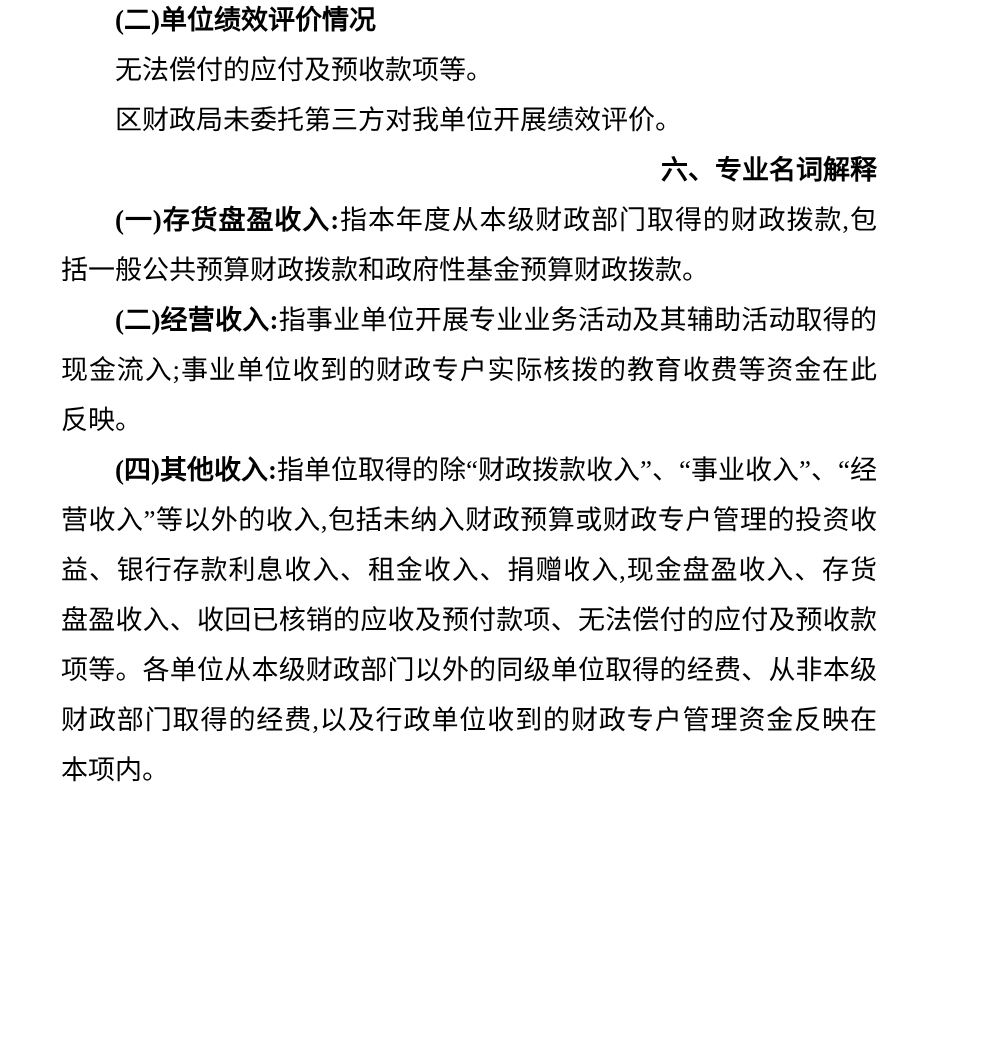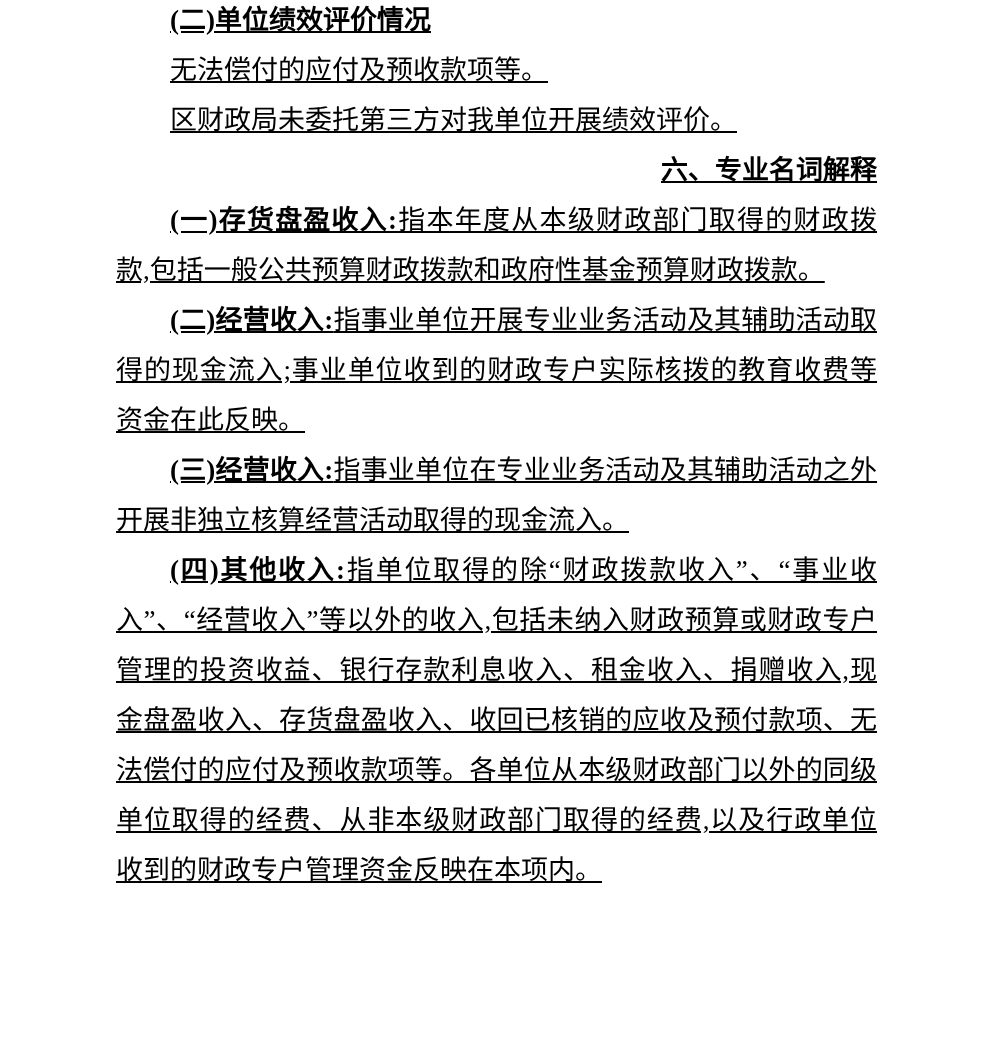--- a/index.html
+++ b/index.html
@@ -10,28 +10,27 @@
 
   body {
     width: 1000px;
     height: 1041px;
     overflow: hidden;
   }
 
   .page {
     width: 1000px;
     height: 1041px;
-    padding-left: 116px;
+    padding-left: 61px;
     padding-right: 123px;
     color: #000000;
     font-family: "Liberation Serif", "DejaVu Serif", serif;
     font-size: 27px;
     line-height: 50px;
     overflow: hidden;
-    text-decoration: underline;
   }
 
   .page-inner {
     margin-top: -5px; 
   }
 
   .para {
     text-indent: 2em;
     text-align: justify;
     text-justify: inter-character;
@@ -73,22 +72,19 @@
     <p class="chapter-heading">六、专业名词解释</p>
 
     <p class="para">
       <span class="term-lead">(一)存货盘盈收入:</span><span>指本年度从本级财政部门取得的财政拨款,包括一般公共预算财政拨款和政府性基金预算财政拨款。</span>
     </p>
 
     <p class="para">
       <span class="term-lead">(二)经营收入:</span><span>指事业单位开展专业业务活动及其辅助活动取得的现金流入;事业单位收到的财政专户实际核拨的教育收费等资金在此反映。</span>
     </p>
 
-    <p class="para">
-      <span class="term-lead">(三)经营收入:</span><span>指事业单位在专业业务活动及其辅助活动之外开展非独立核算经营活动取得的现金流入。</span>
-    </p>
 
     <p class="para">
       <span class="term-lead">(四)其他收入:</span><span>指单位取得的除“财政拨款收入”、“事业收入”、“经营收入”等以外的收入,包括未纳入财政预算或财政专户管理的投资收益、银行存款利息收入、租金收入、捐赠收入,现金盘盈收入、存货盘盈收入、收回已核销的应收及预付款项、无法偿付的应付及预收款项等。各单位从本级财政部门以外的同级单位取得的经费、从非本级财政部门取得的经费,以及行政单位收到的财政专户管理资金反映在本项内。</span>
     </p>
 
   </div>
 </main>
 
 </body></html>

